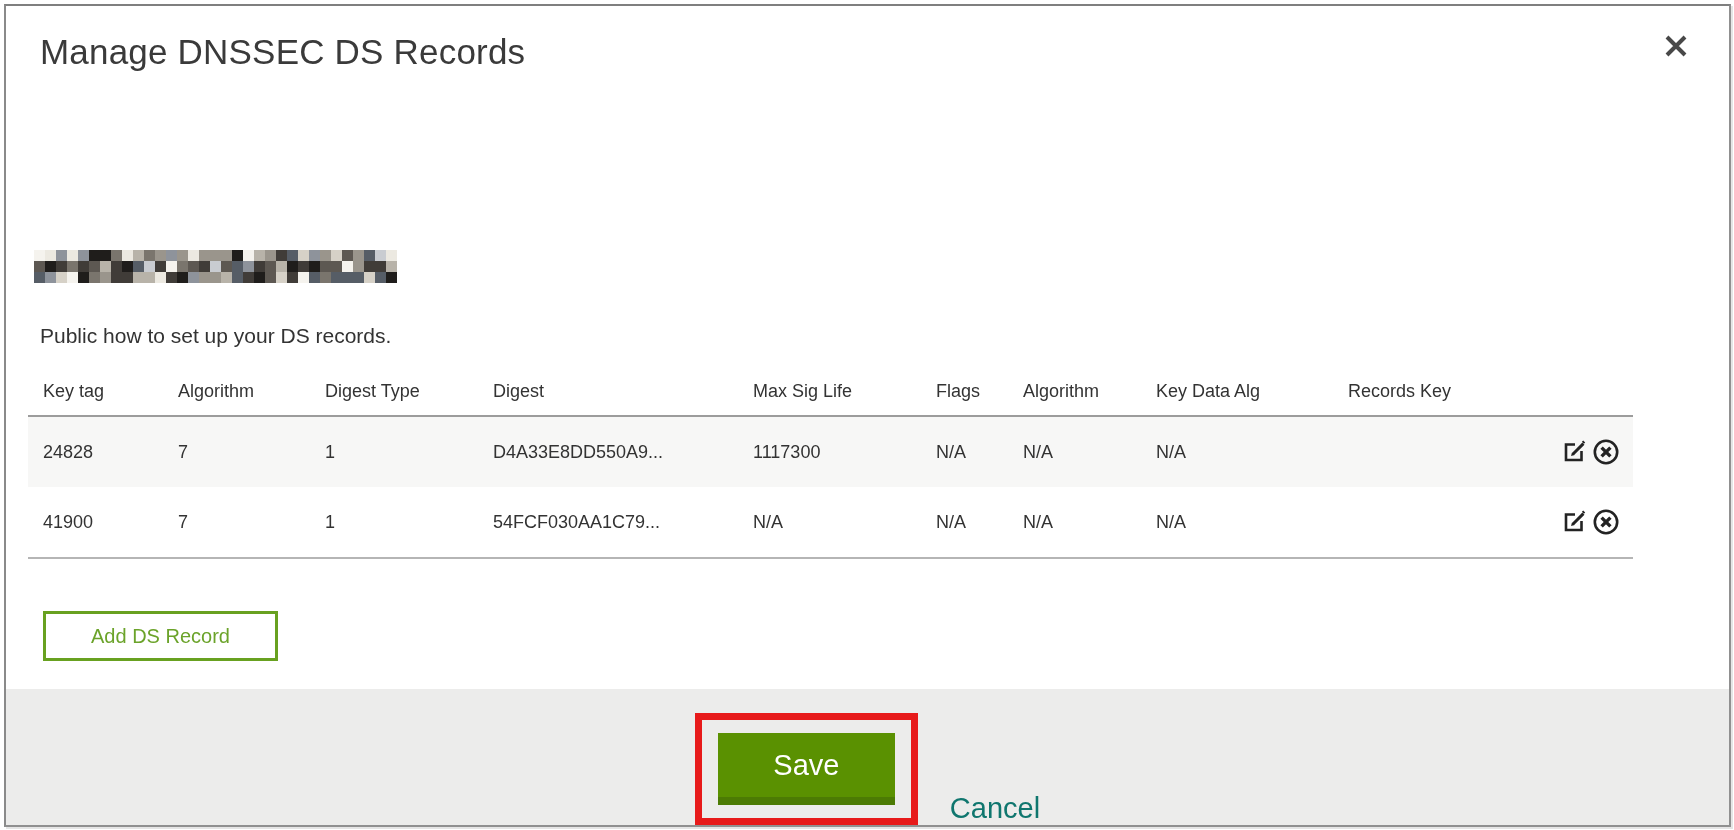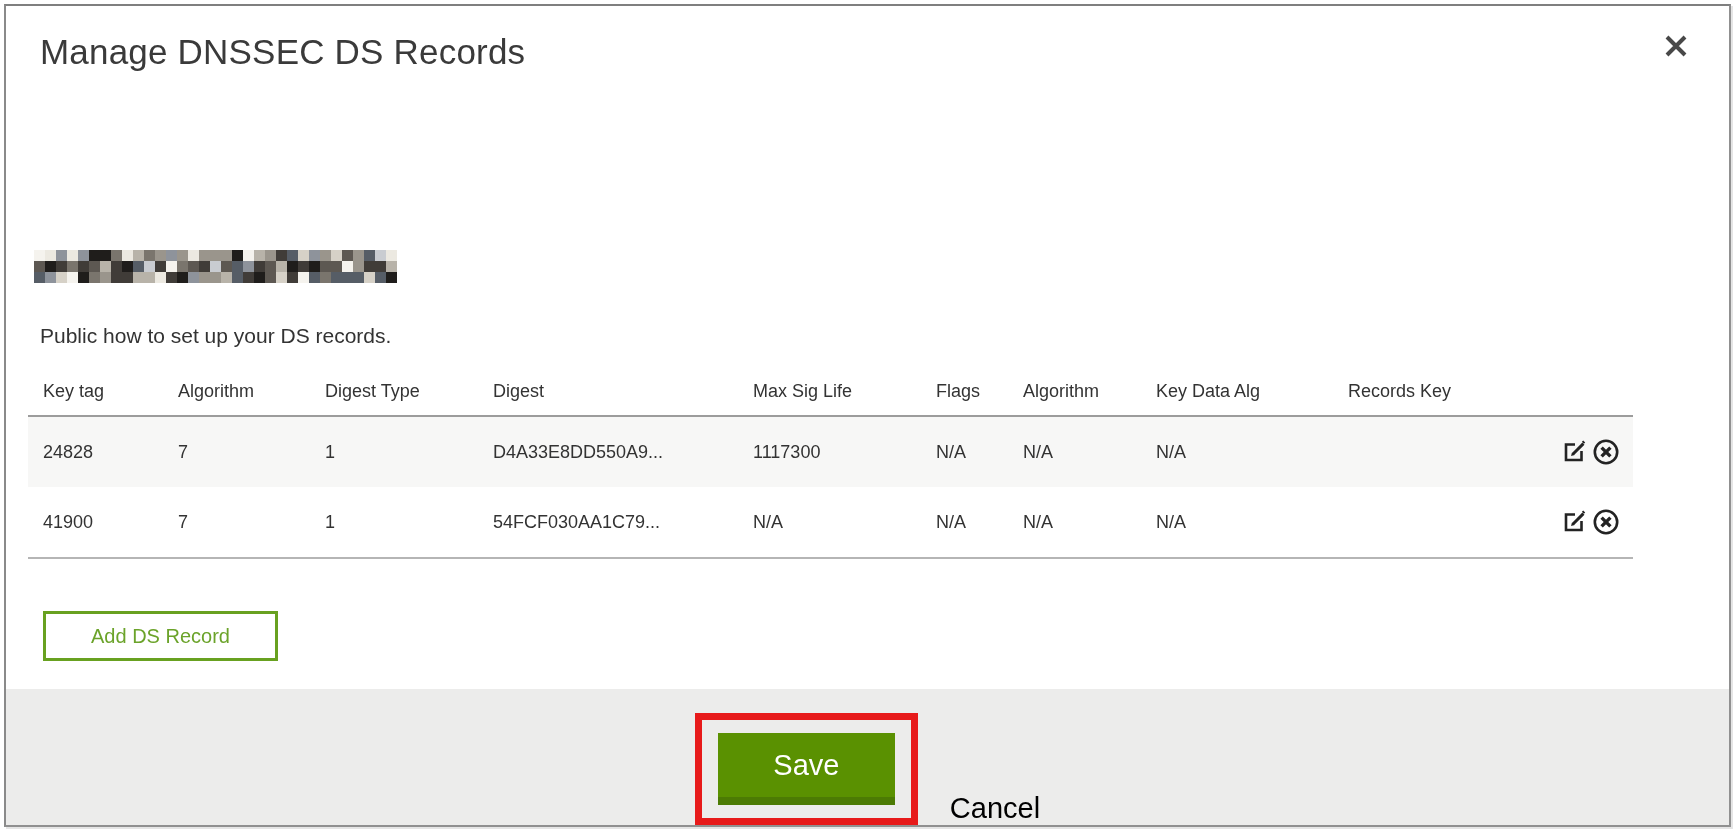--- a/index.html
+++ b/index.html
@@ -96,21 +96,21 @@
     border: none;
     border-bottom: 8px solid #4c7b04;
     color: #ffffff;
     font-size: 29px;
     font-family: "Liberation Sans", "DejaVu Sans", sans-serif;
     cursor: pointer;
   }
   .cancel-link {
     margin-left: 32px;
     font-size: 29px;
-    color: #000000;
+    color: #0f766e;
     text-decoration: none;
     cursor: pointer;
   }
 </style>
 </head>
 <body>
 
 <div class="modal">
 
   <h1 class="modal-title">Manage DNSSEC DS Records</h1>

